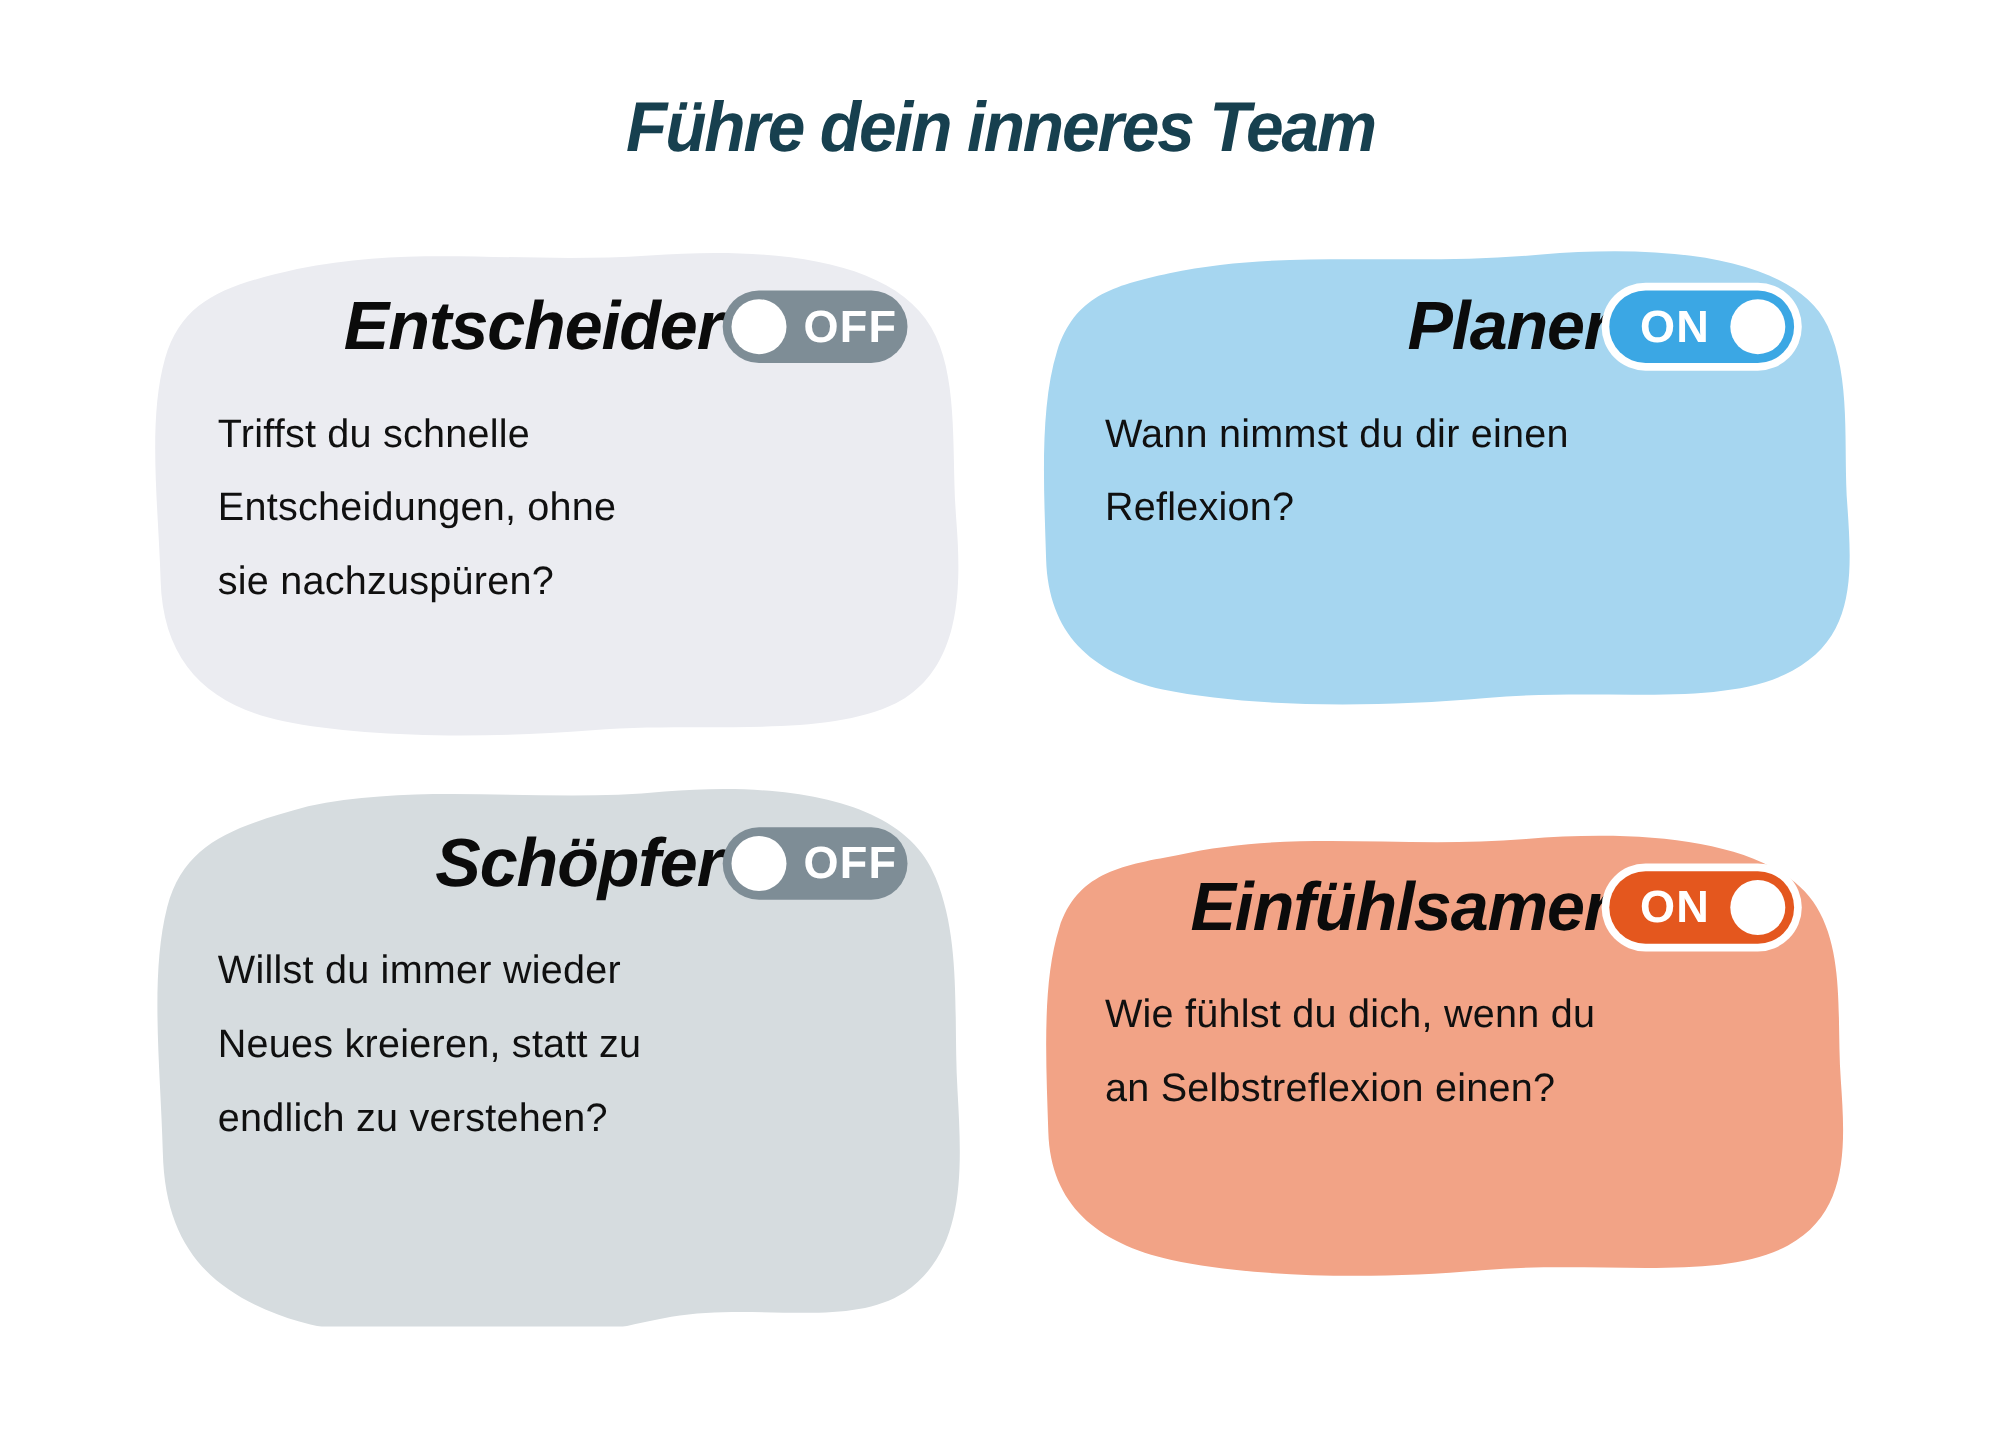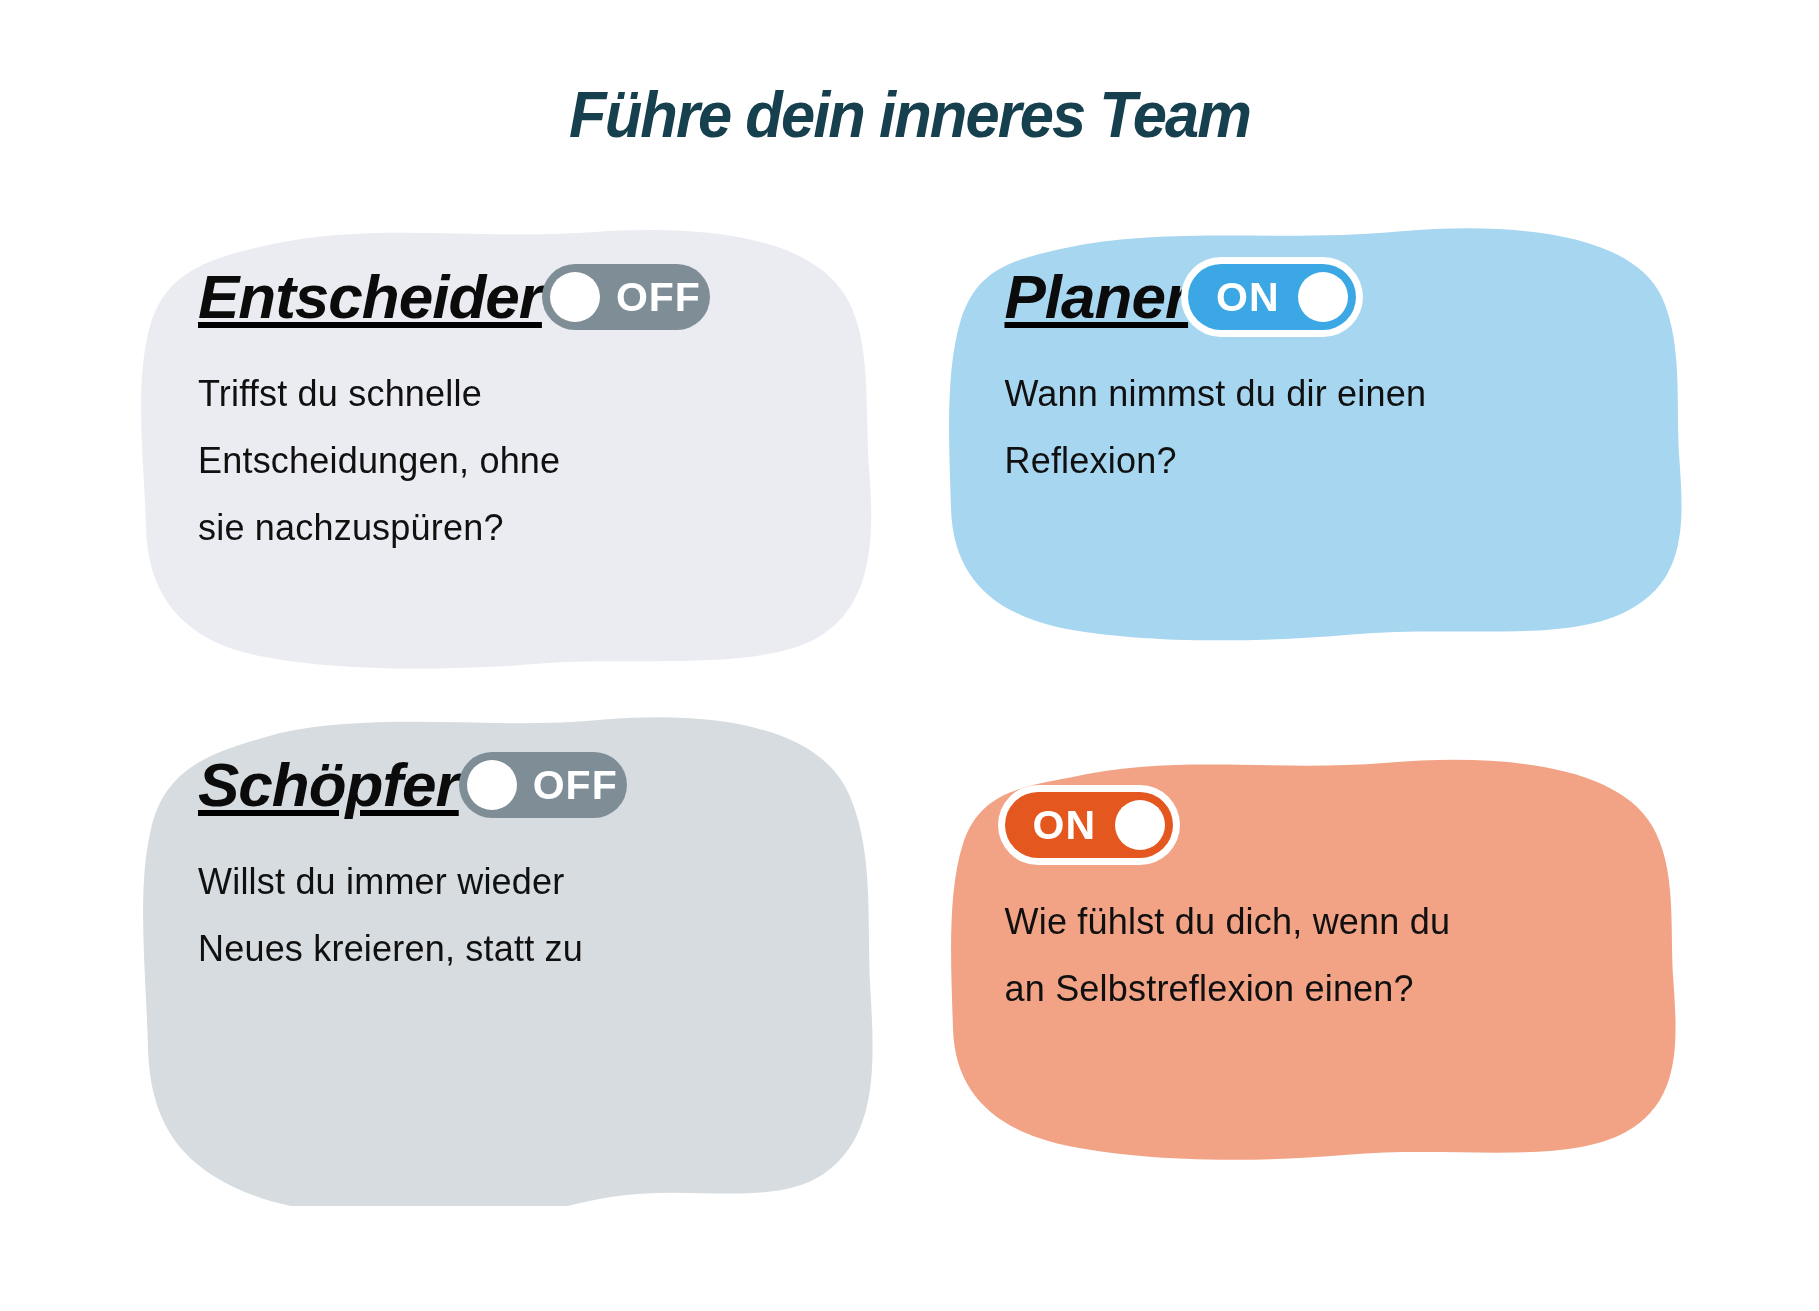--- a/index.html
+++ b/index.html
@@ -44,22 +44,21 @@
   }
 
   .content{
     position:relative;
     padding:48px 58px 0 66px;
   }
 
   .head{
     display:flex;
     align-items:center;
-    justify-content:flex-start;
-    text-decoration:underline;
+    justify-content:flex-end;
   }
 
   .card-title{
     margin:0;
     font-size:62px;
     font-weight:bold;
     font-style:italic;
     letter-spacing:-1px;
     color:#0b0b0b;
     line-height:1.05;
@@ -157,30 +156,32 @@
         <div class="head">
           <h2 class="card-title">Schöpfer</h2>
           <div class="toggle off" role="switch" aria-checked="false" style="background: rgb(126, 141, 150);">
             <span class="knob"></span>
             <span class="tlabel">OFF</span>
           </div>
         </div>
         <p class="question">
           <span>Willst du immer wieder</span>
           <span>Neues kreieren, statt zu</span>
+          <span>endlich zu verstehen?</span>
         </p>
       </div>
     </section>
 
     <section class="card c4">
       <svg class="blob" viewBox="0 0 750 450" preserveAspectRatio="none">
         <path d="M130 36 C238 10 330 30 448 20 C560 10 676 22 712 86 C738 132 730 196 734 254 C738 316 742 382 686 414 C624 450 514 428 408 438 C302 448 196 444 126 428 C58 412 16 374 14 304 C12 236 8 160 24 106 C40 54 78 46 130 36 Z" fill="#F2A386"></path>
       </svg>
       <div class="content">
         <div class="head">
+          <h2 class="card-title">Einfühlsamer</h2>
           <div class="toggle on" role="switch" aria-checked="true" style="background: rgb(228, 87, 30);">
             <span class="tlabel">ON</span>
             <span class="knob"></span>
           </div>
         </div>
         <p class="question">
           <span>Wie fühlst du dich, wenn du</span>
           <span>an Selbstreflexion einen?</span>
           <span></span>
         </p>

